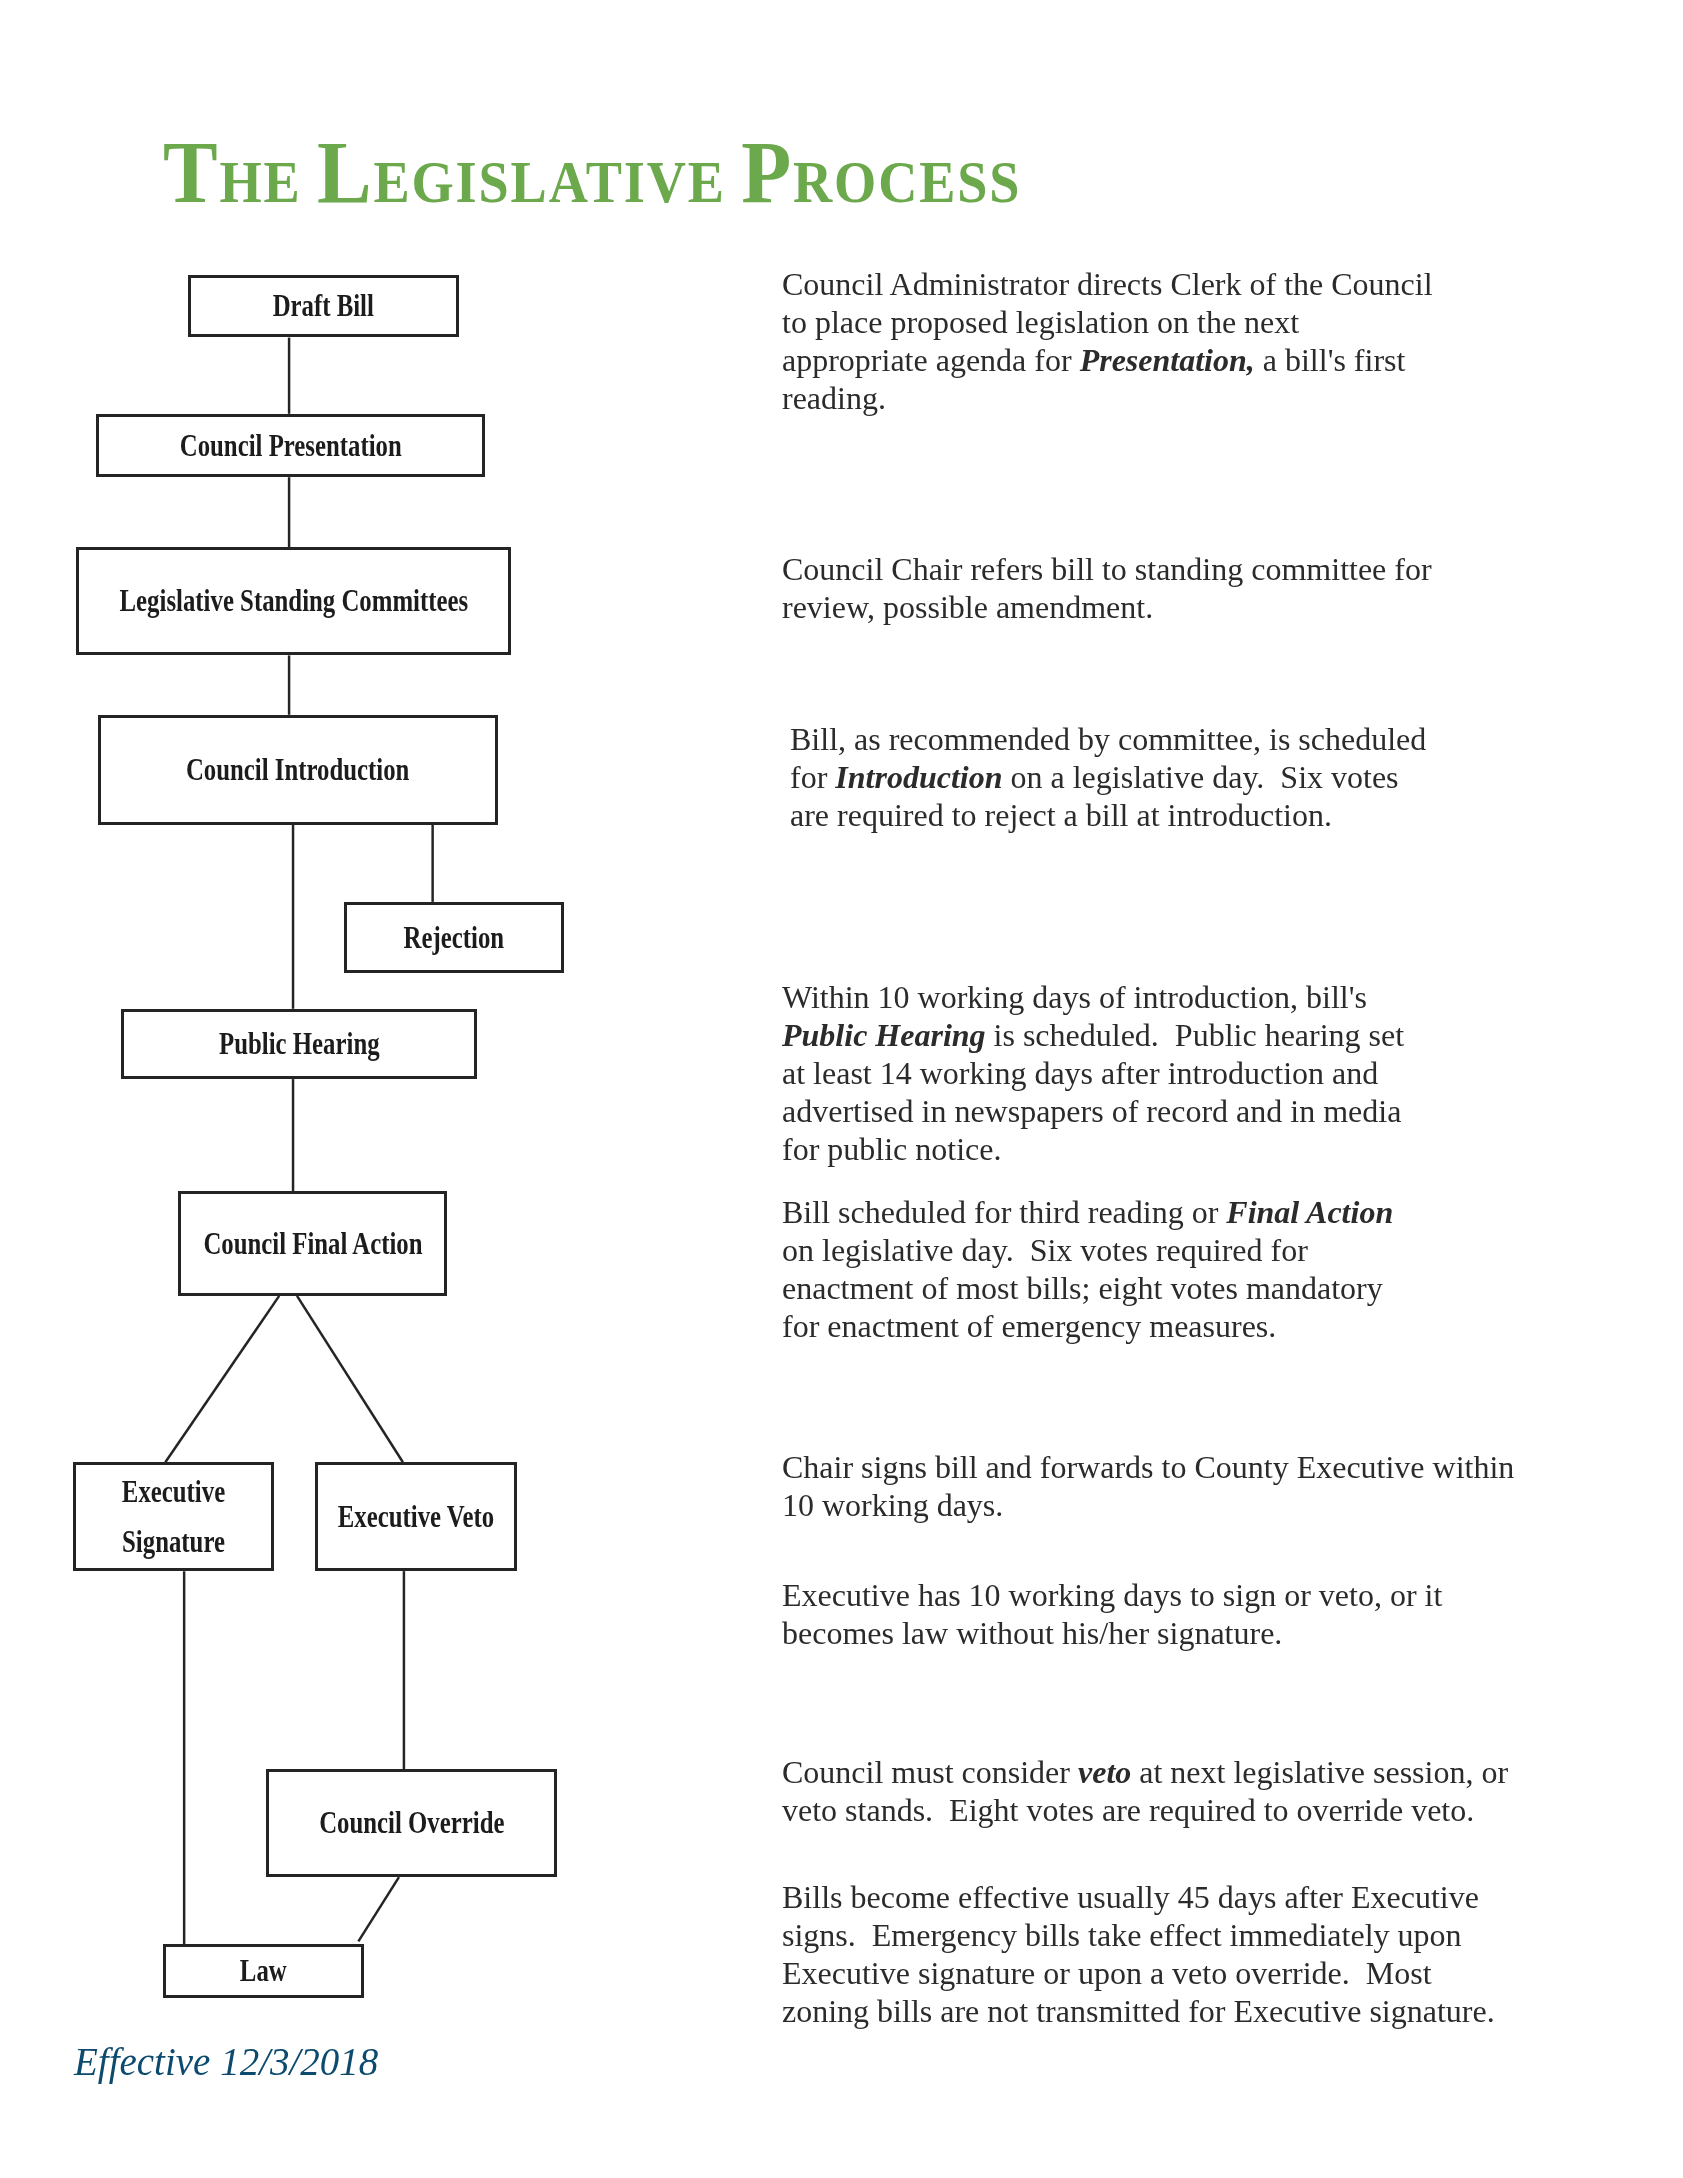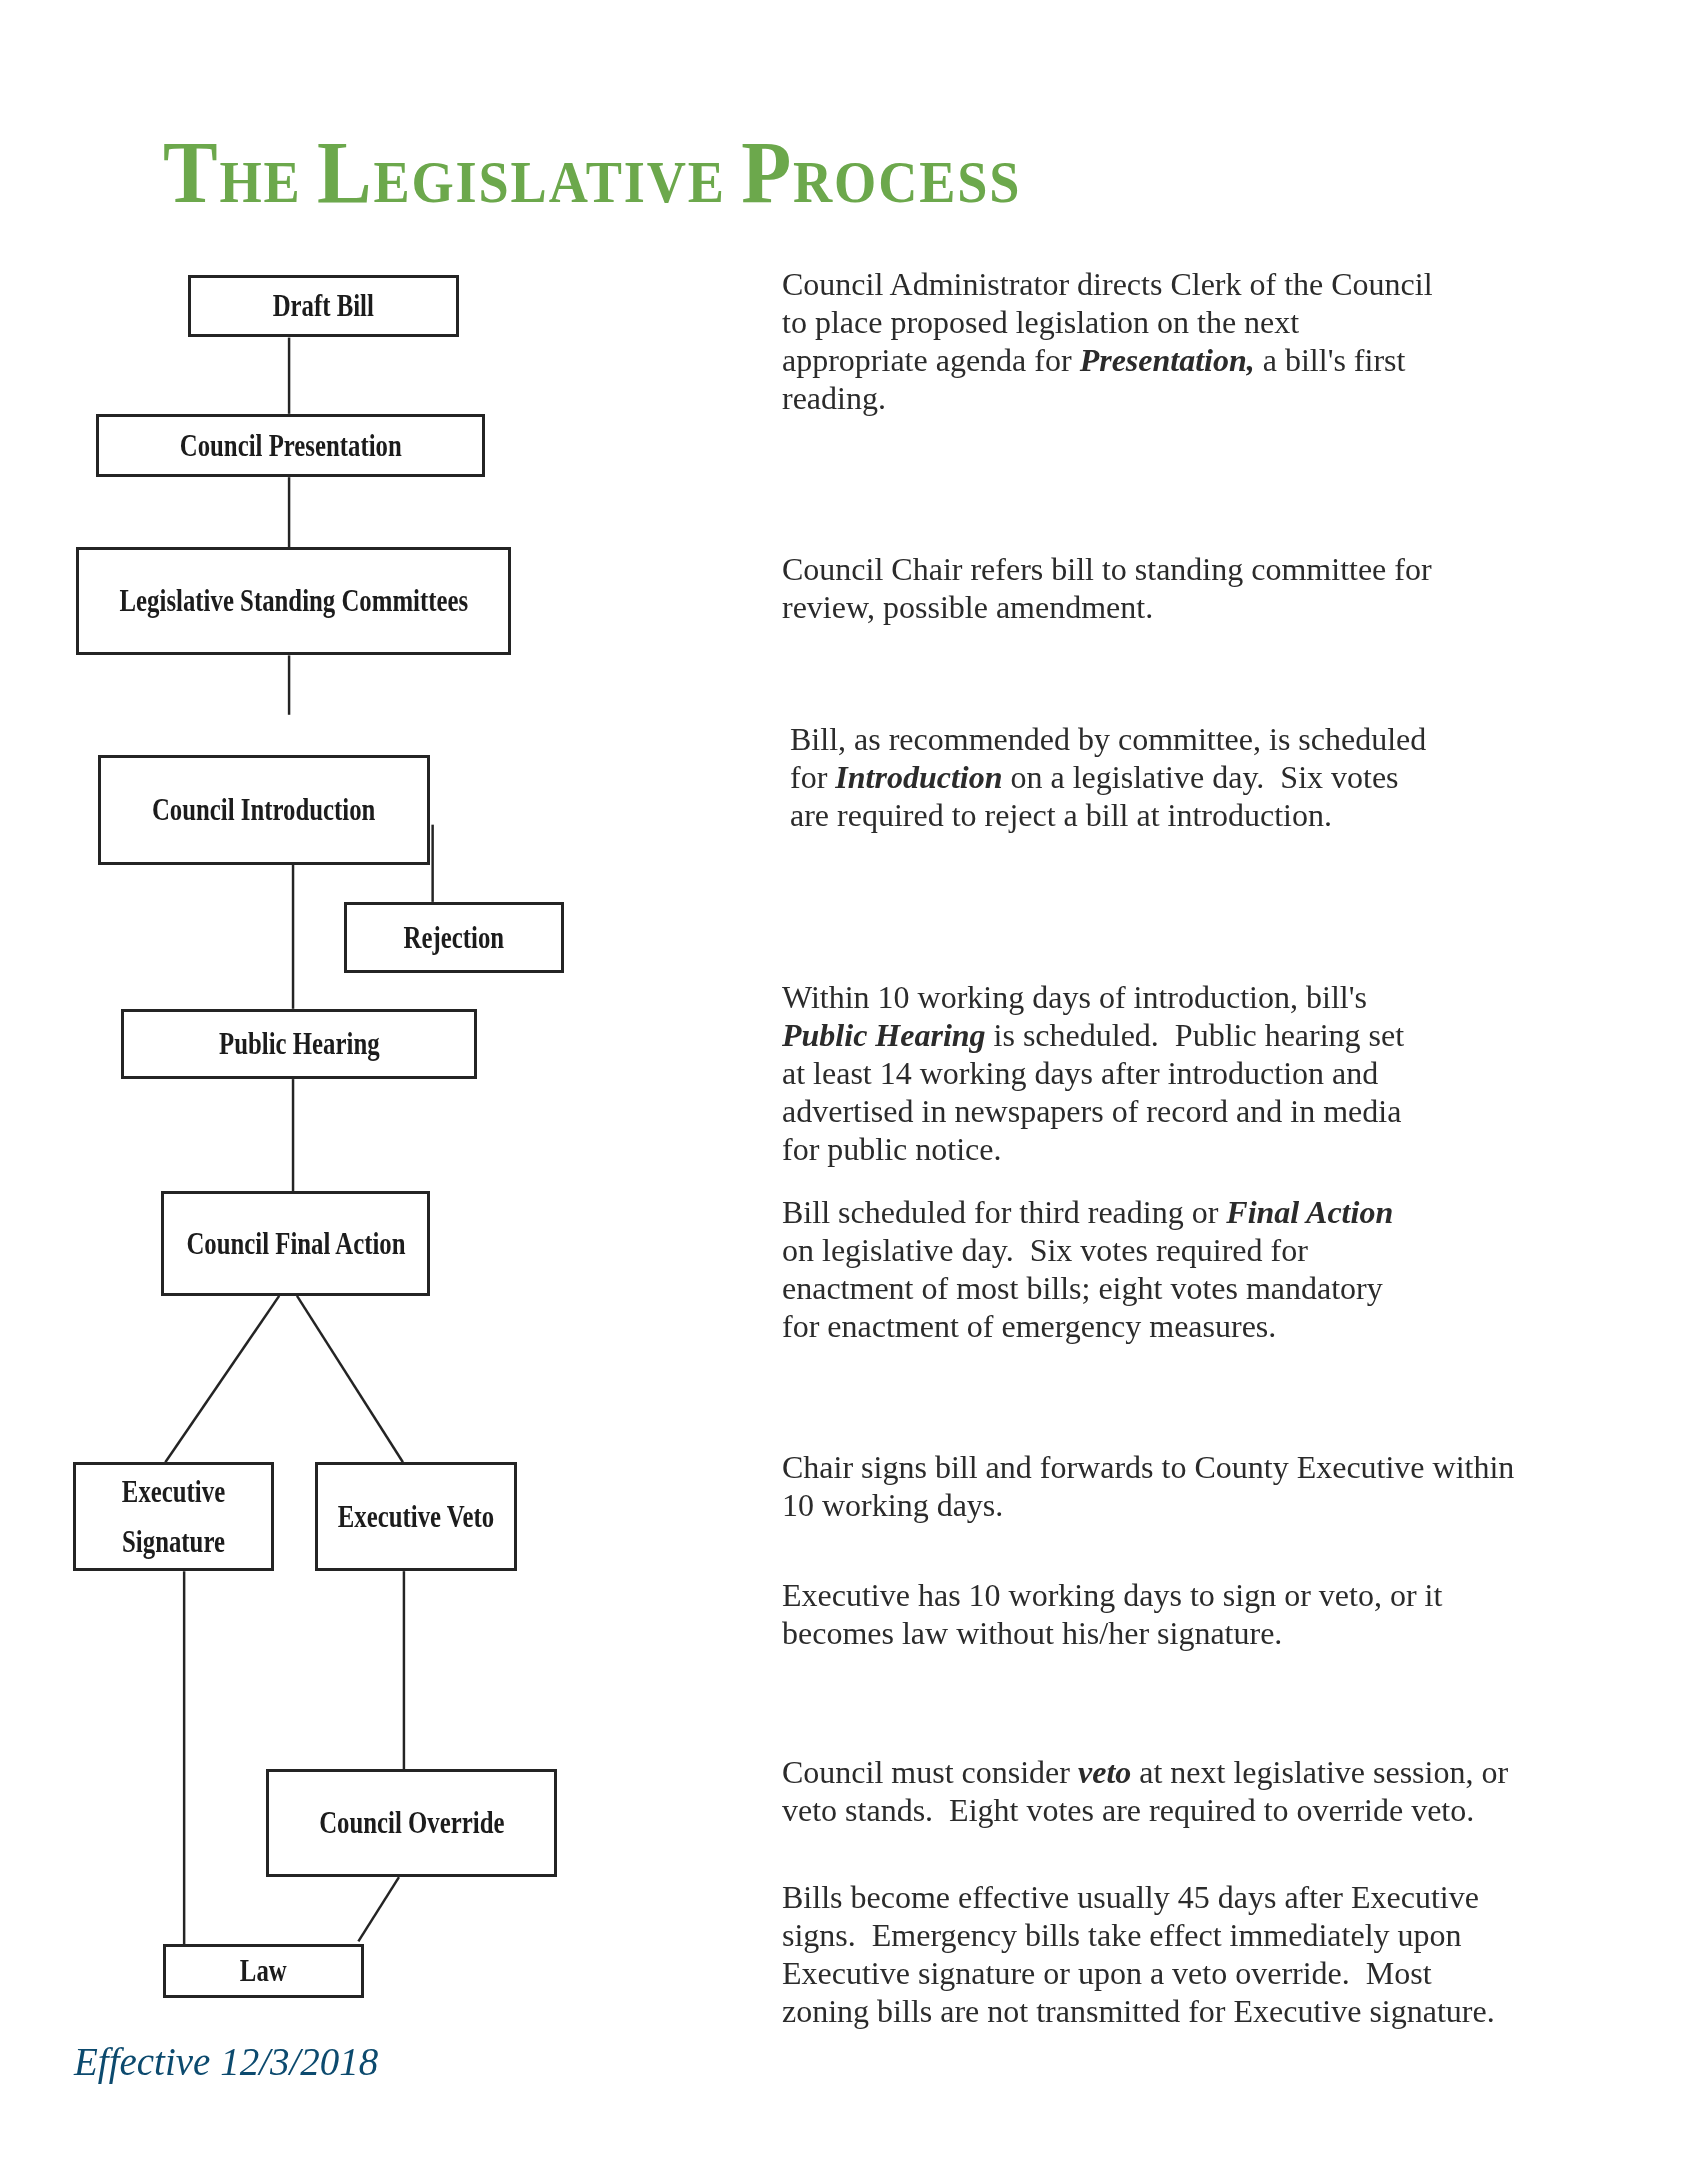--- a/index.html
+++ b/index.html
@@ -59,24 +59,24 @@
   }
   .fbox--twoline .fbox-label{
     white-space:normal;
     width:243px;
     line-height:50px;
   }
 
   #box-draft-bill{left:188px;top:275px;width:271px;height:62px;}
   #box-council-presentation{left:96px;top:414px;width:389px;height:63px;}
   #box-legislative-standing-committees{left:76px;top:547px;width:435px;height:108px;}
-  #box-council-introduction{left:98px;top:715px;width:332px;height:110px;margin-top:40px;}
+  #box-council-introduction{left:98px;top:715px;width:400px;height:110px;}
   #box-rejection{left:344px;top:902px;width:220px;height:71px;}
   #box-public-hearing{left:121px;top:1009px;width:356px;height:70px;}
-  #box-council-final-action{left:161px;top:1191px;width:269px;height:105px;}
+  #box-council-final-action{left:178px;top:1191px;width:269px;height:105px;}
   #box-executive-signature{left:73px;top:1462px;width:201px;height:109px;}
   #box-executive-veto{left:315px;top:1462px;width:202px;height:109px;}
   #box-council-override{left:266px;top:1769px;width:291px;height:108px;}
   #box-law{left:163px;top:1944px;width:201px;height:54px;}
 
   
   .para{
     position:absolute;
     left:782px;
     font-size:32px;

